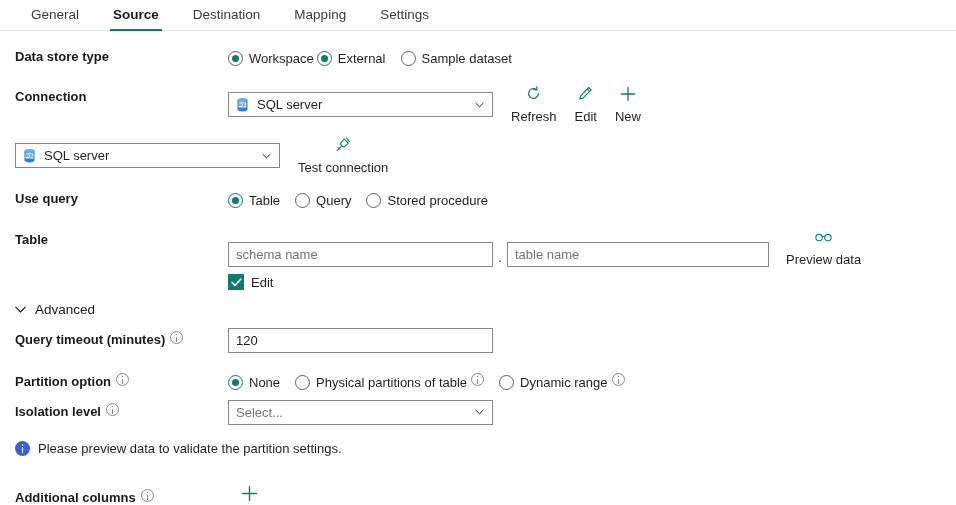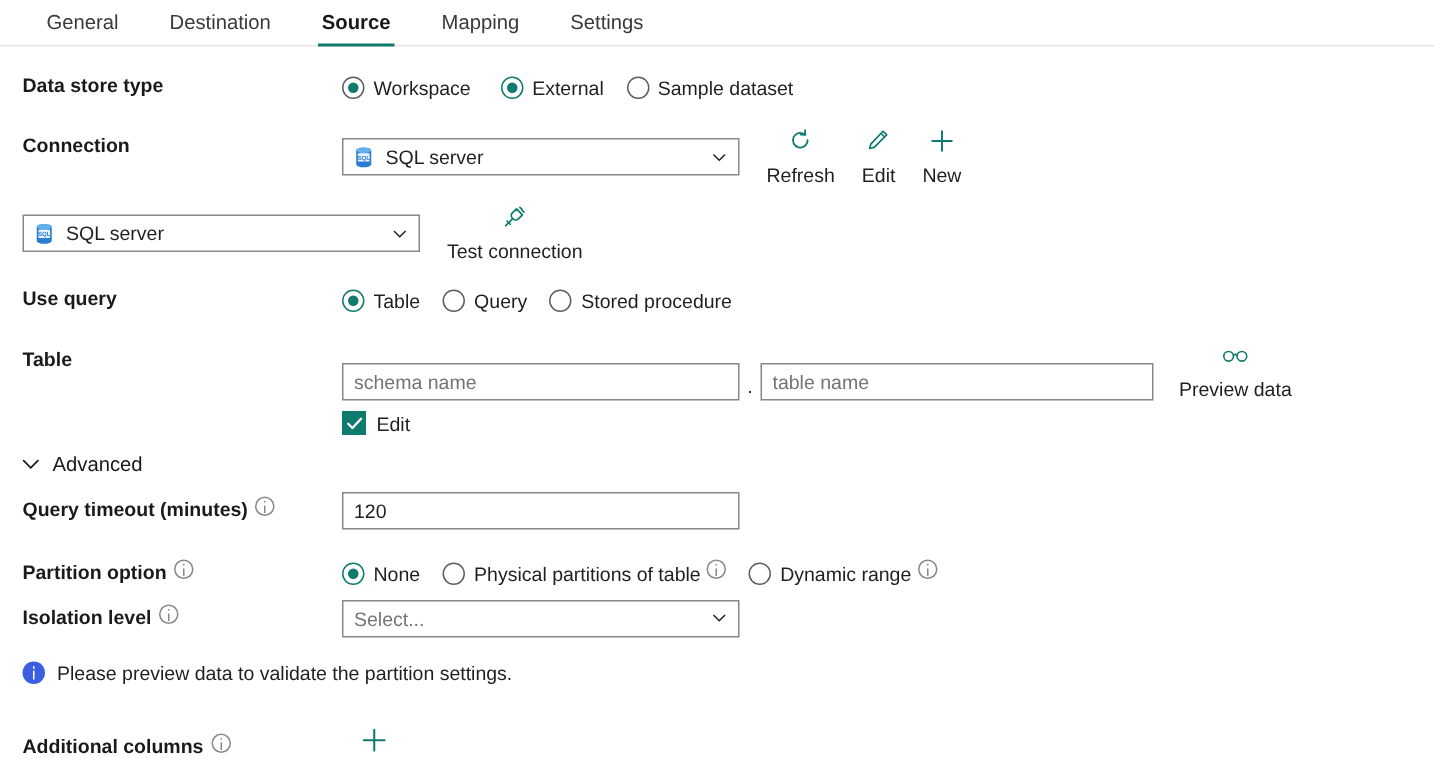--- a/index.html
+++ b/index.html
@@ -266,33 +266,33 @@
     background: #fff;
   }
   .spacer-12 { height: 12px; }
   .sublabel-row { padding-left: 228px; margin-top: 7px; }
 </style>
 </head>
 <body>
 
 <div class="tabstrip">
   <div class="tab">General</div>
+  <div class="tab active">Source</div>
   <div class="tab">Destination</div>
-  <div class="tab active">Source</div>
   <div class="tab">Mapping</div>
   <div class="tab">Settings</div>
 </div>
 
 <div class="form">
 
   <div class="row" style="margin-bottom:10px;">
     <div class="row-label">Data store type</div>
     <div class="row-field">
       <div class="radio-group">
-        <div class="radio-item checked" style="margin-right:20px;text-align:center;">
+        <div class="radio-item checked" style="margin-right:3px;text-align:center;">
           <span class="radio-mark" style="border-color:#605e5c;border-width:1.3px;"></span>
           <span>Workspace</span>
         </div>
         <div class="radio-item checked">
           <span class="radio-mark"></span>
           <span>External</span>
         </div>
         <div class="radio-item">
           <span class="radio-mark"></span>
           <span>Sample dataset</span>

